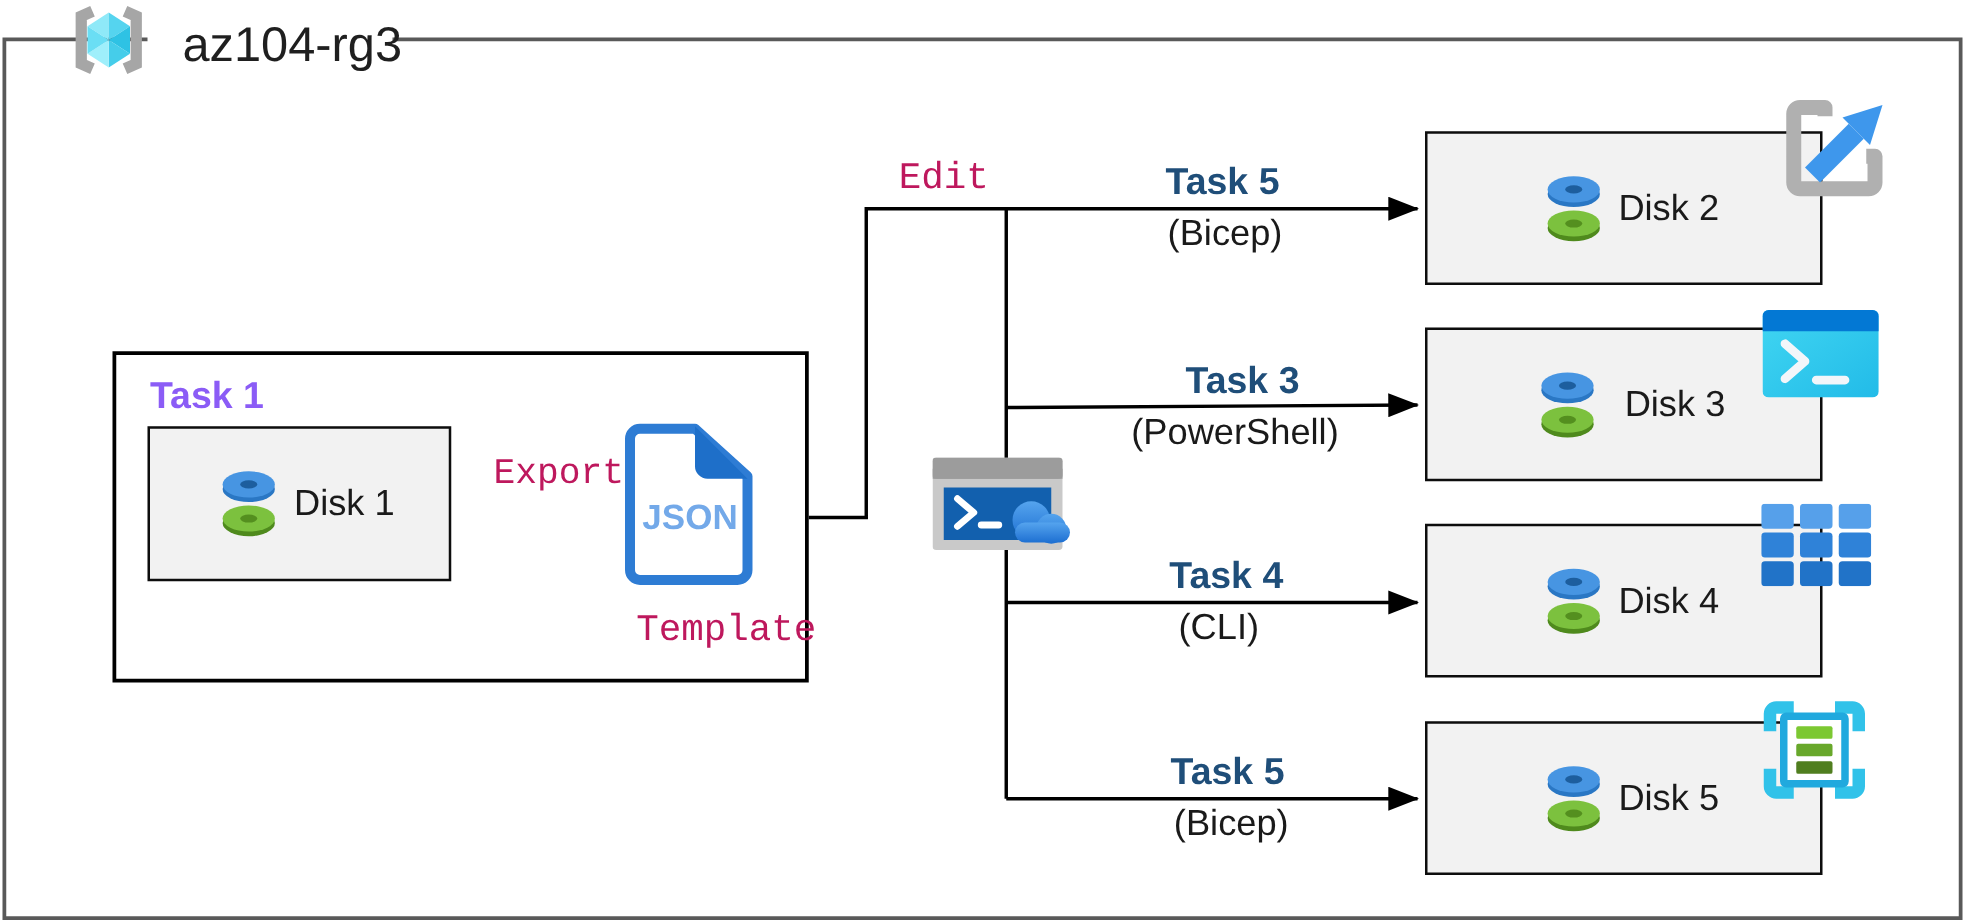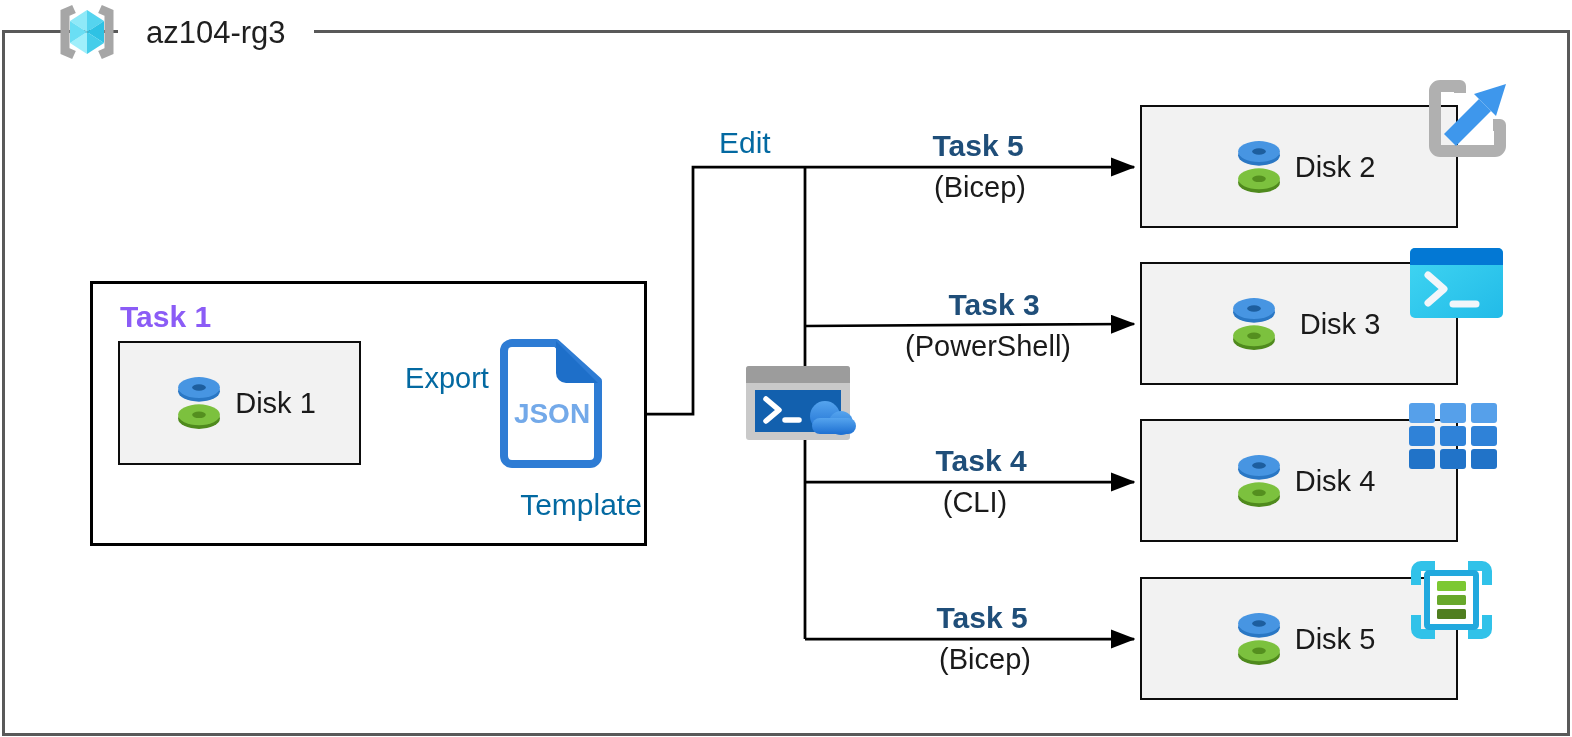--- a/index.html
+++ b/index.html
@@ -4,31 +4,31 @@
 <style>
   html,body{margin:0;padding:0;background:#fff;}
   .canvas{
     position:relative;width:1572px;height:737px;background:#fff;overflow:hidden;
     font-family:"Liberation Sans", sans-serif;color:#1a1a1a;
   }
   .abs{position:absolute;}
   
   .outer-frame{left:2px;top:30px;width:1562px;height:700px;border:3px solid #595959;}
   .border-gap-mask{left:118px;top:26px;width:196px;height:12px;background:#fff;}
-  .rg-title{left:146px;top:15px;font-size:31px;color:#1f1f1f;white-space:nowrap;}
+  .rg-title{left:146px;top:15px;font-size:39px;color:#1f1f1f;white-space:nowrap;}
   
   .task1-box{left:90px;top:281px;width:551px;height:259px;border:3px solid #000;background:#fff;}
   .task1-title{left:120px;top:300px;font-size:30px;font-weight:bold;color:#8b5cf6;text-align:right;}
   
   .disk-box{background:#F2F2F2;border:2px solid #0d0d0d;display:flex;flex-direction:row;
             align-items:center;justify-content:center;box-sizing:border-box;}
   .disk-box svg{display:block;}
   .disk-label{font-size:29px;color:#1a1a1a;margin-top:2px;line-height:1.1;}
   
-  .plain-label{font-size:29px;color:#0369a1;white-space:nowrap;}
+  .plain-label{font-size:29px;color:#be185d;white-space:nowrap;font-family:Liberation Mono, monospace;}
   .task-title{font-size:30px;font-weight:bold;color:#1F4E79;transform:translateX(-50%);white-space:nowrap;}
   .task-method{font-size:29px;color:#1a1a1a;transform:translateX(-50%);white-space:nowrap;}
   .centered{transform:translateX(-50%);margin-left:30px;}
   .wires{left:0;top:0;pointer-events:none;}
 </style>
 </head>
 <body>
 
 <div class="canvas">
 

